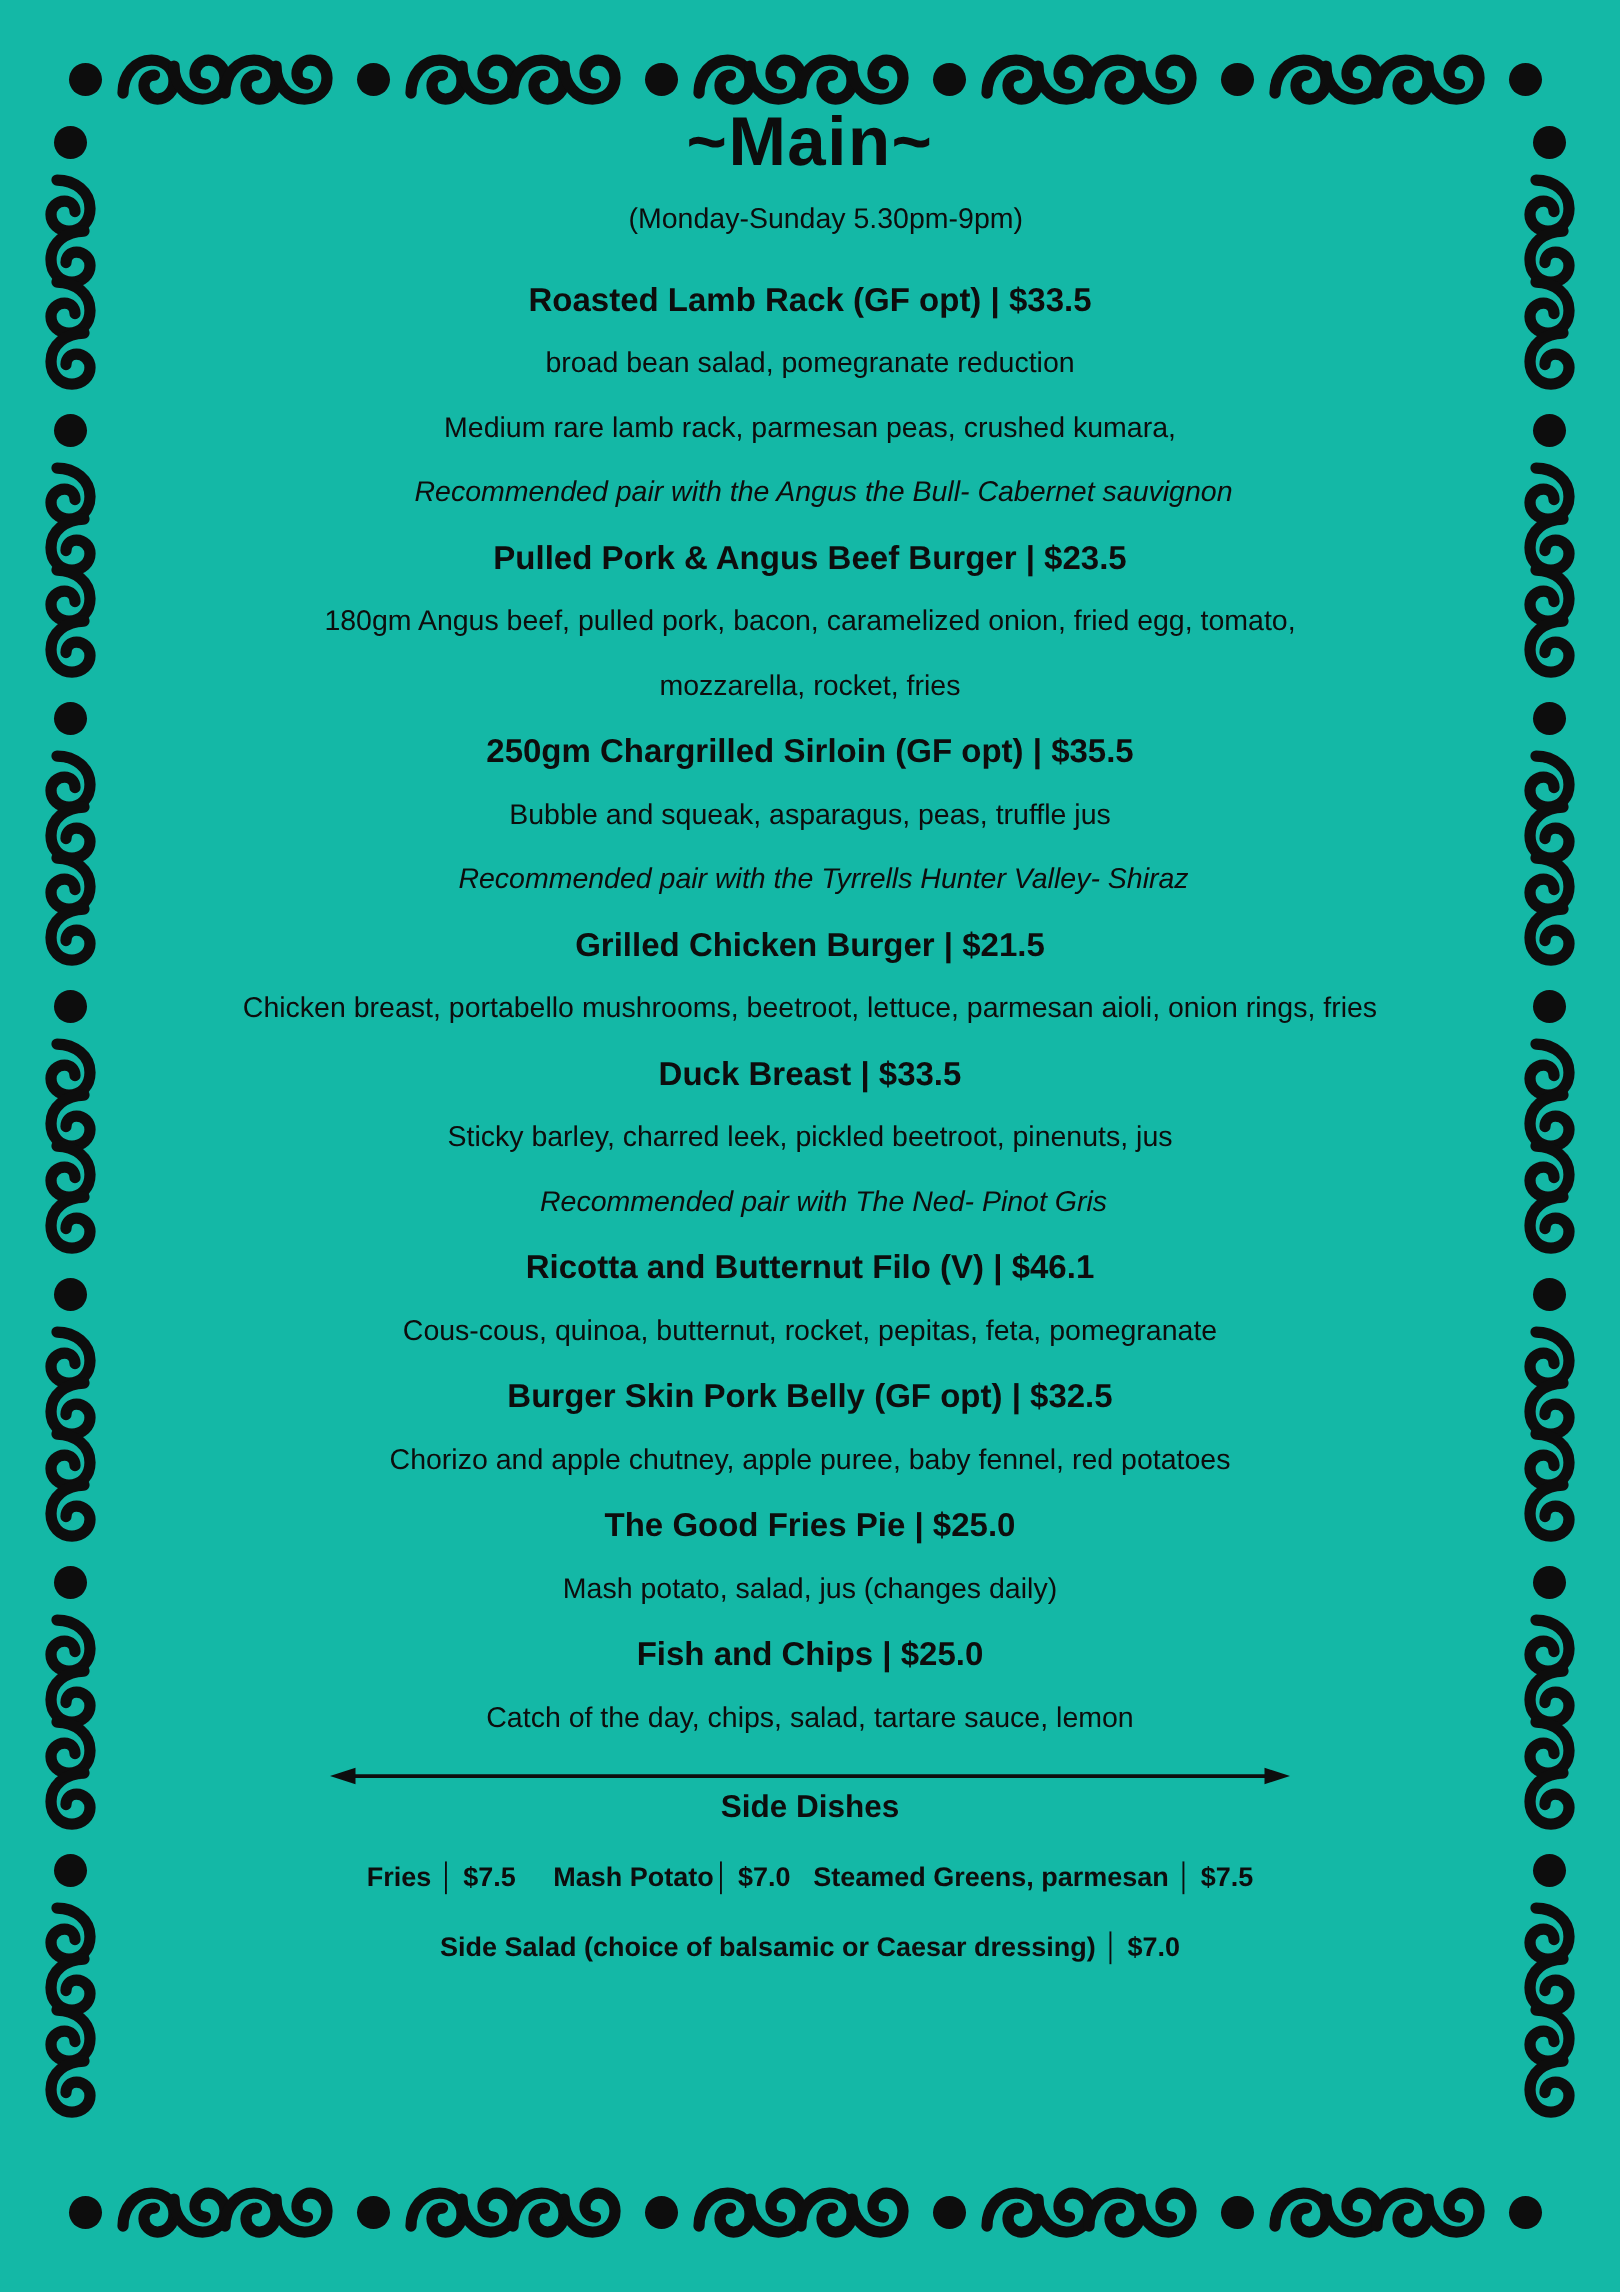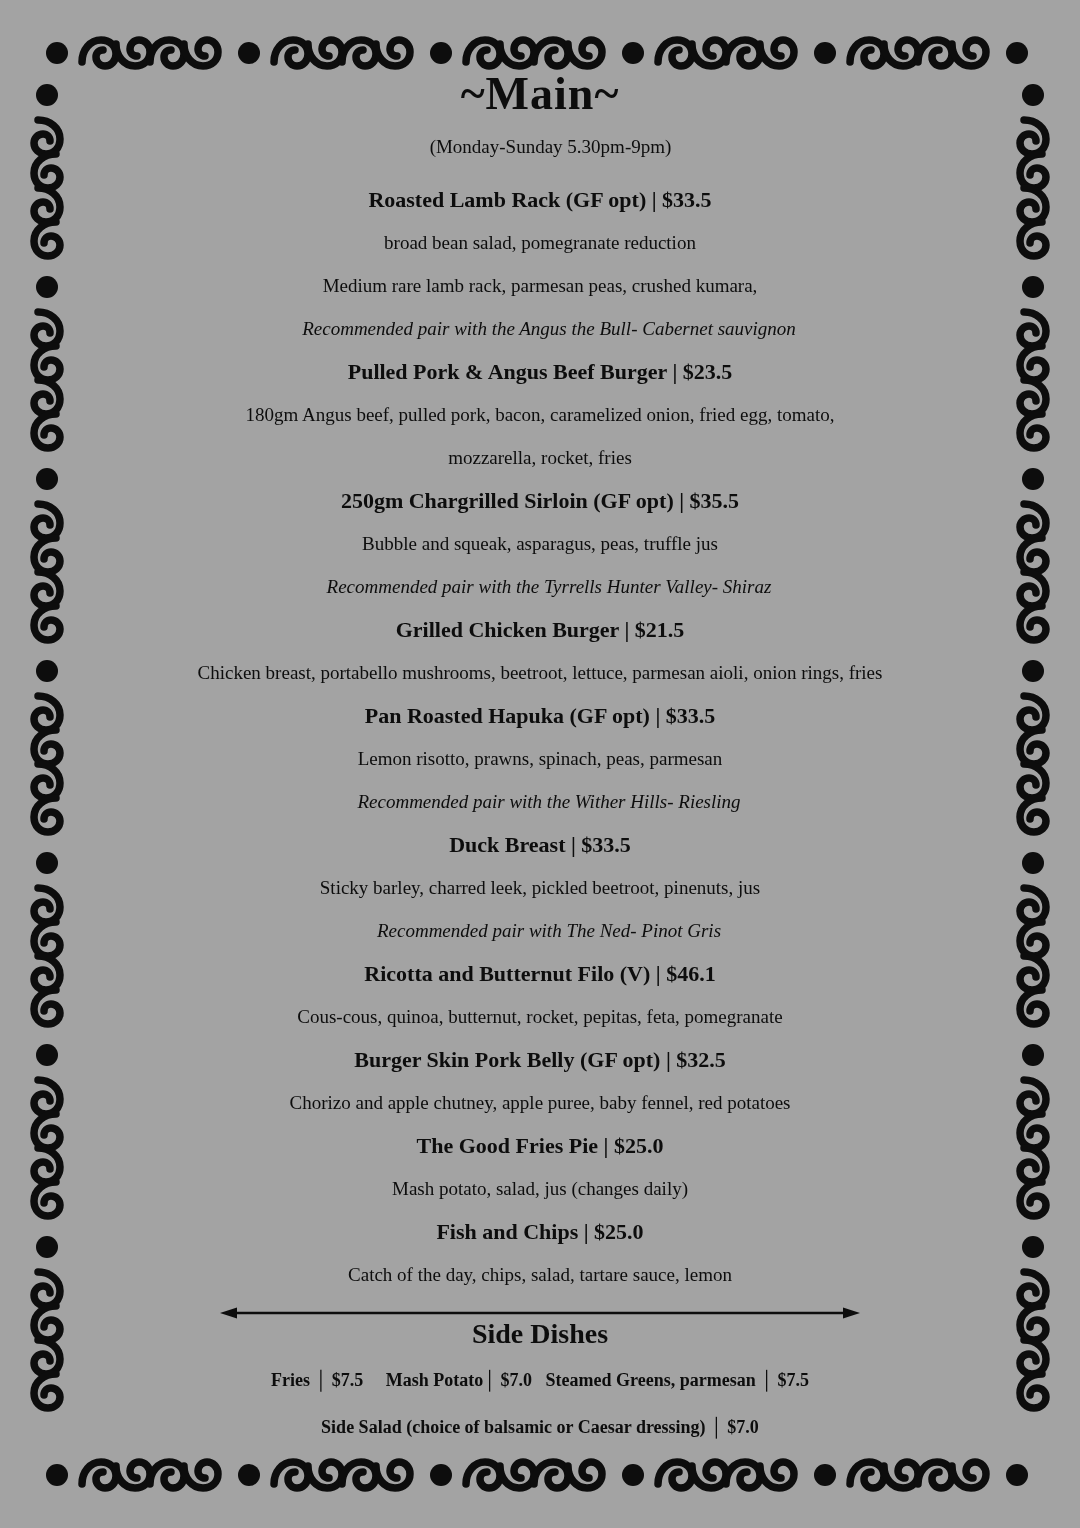--- a/index.html
+++ b/index.html
@@ -1,36 +1,36 @@
 <!DOCTYPE html>
 <html><head>
 <meta charset="utf-8">
 <style>
   html,body{margin:0;padding:0;background:#e9e9e9;}
   .page{
     position:relative;
     width:1080px;height:1528px;
-    background:#a3a3a3;
+    background:#14b8a6;
     overflow:hidden;
-    font-family:Liberation Serif, serif;
+    font-family:Liberation Sans, sans-serif;
     color:#0d0d0d;
     margin:0 auto;
   }
   #borders{position:absolute;left:0;top:0;z-index:0;}
   #borders path{fill:none;stroke:#0d0d0d;stroke-width:7.5;stroke-linecap:round;stroke-linejoin:round;}
   #borders circle{fill:#0d0d0d;}
   .content{position:absolute;inset:0;z-index:1;text-align:center;padding-top:68px;box-sizing:border-box;}
   .title{font-size:46px;font-weight:bold;line-height:52px;margin-bottom:16px;letter-spacing:1px;}
   .hours{font-size:19px;line-height:22px;margin-bottom:30px;padding-left:21px;}
   .hline{font-size:22px;font-weight:bold;line-height:23px;margin-bottom:20px;}
   .hline .tg{font-size:22px;}
   .desc{font-size:19px;line-height:23px;margin-bottom:20px;}
   .pair{font-size:19px;font-style:italic;line-height:23px;margin-bottom:20px;padding-left:18px;}
   .arrow{display:block;margin:2px auto 2px auto;}
-  .sides-title{font-size:28px;font-weight:bold;line-height:23px;margin-bottom:24px;}
+  .sides-title{font-size:21px;font-weight:bold;line-height:23px;margin-bottom:24px;}
   .srow{font-size:18px;font-weight:bold;line-height:22px;margin-bottom:25px;white-space:pre-wrap;}
 </style>
 </head>
 <body>
 
 <div class="page">
 
   <svg id="borders" width="1080" height="1528" viewBox="0 0 1080 1528" aria-hidden="true">
     <defs>
       <g id="sw">
@@ -115,29 +115,20 @@
     </section>
 
     <section>
       <div class="hline">
         <span class="nm">Grilled Chicken Burger</span>
         <span class="nm">| $21.5</span>
       </div>
       <div class="desc">Chicken breast, portabello mushrooms, beetroot, lettuce, parmesan aioli, onion rings, fries</div>
     </section>
 
-    <section>
-      <div class="hline">
-        <span class="nm">Pan Roasted Hapuka</span>
-        <span class="tg">(GF opt)</span>
-        <span class="nm">| $33.5</span>
-      </div>
-      <div class="desc">Lemon risotto, prawns, spinach, peas, parmesan</div>
-      <div class="pair">Recommended pair with the Wither Hills- Riesling</div>
-    </section>
 
     <section>
       <div class="hline">
         <span class="nm">Duck Breast</span>
         <span class="nm">| $33.5</span>
       </div>
       <div class="desc">Sticky barley, charred leek, pickled beetroot, pinenuts, jus</div>
       <div class="pair">Recommended pair with The Ned- Pinot Gris</div>
     </section>
 

